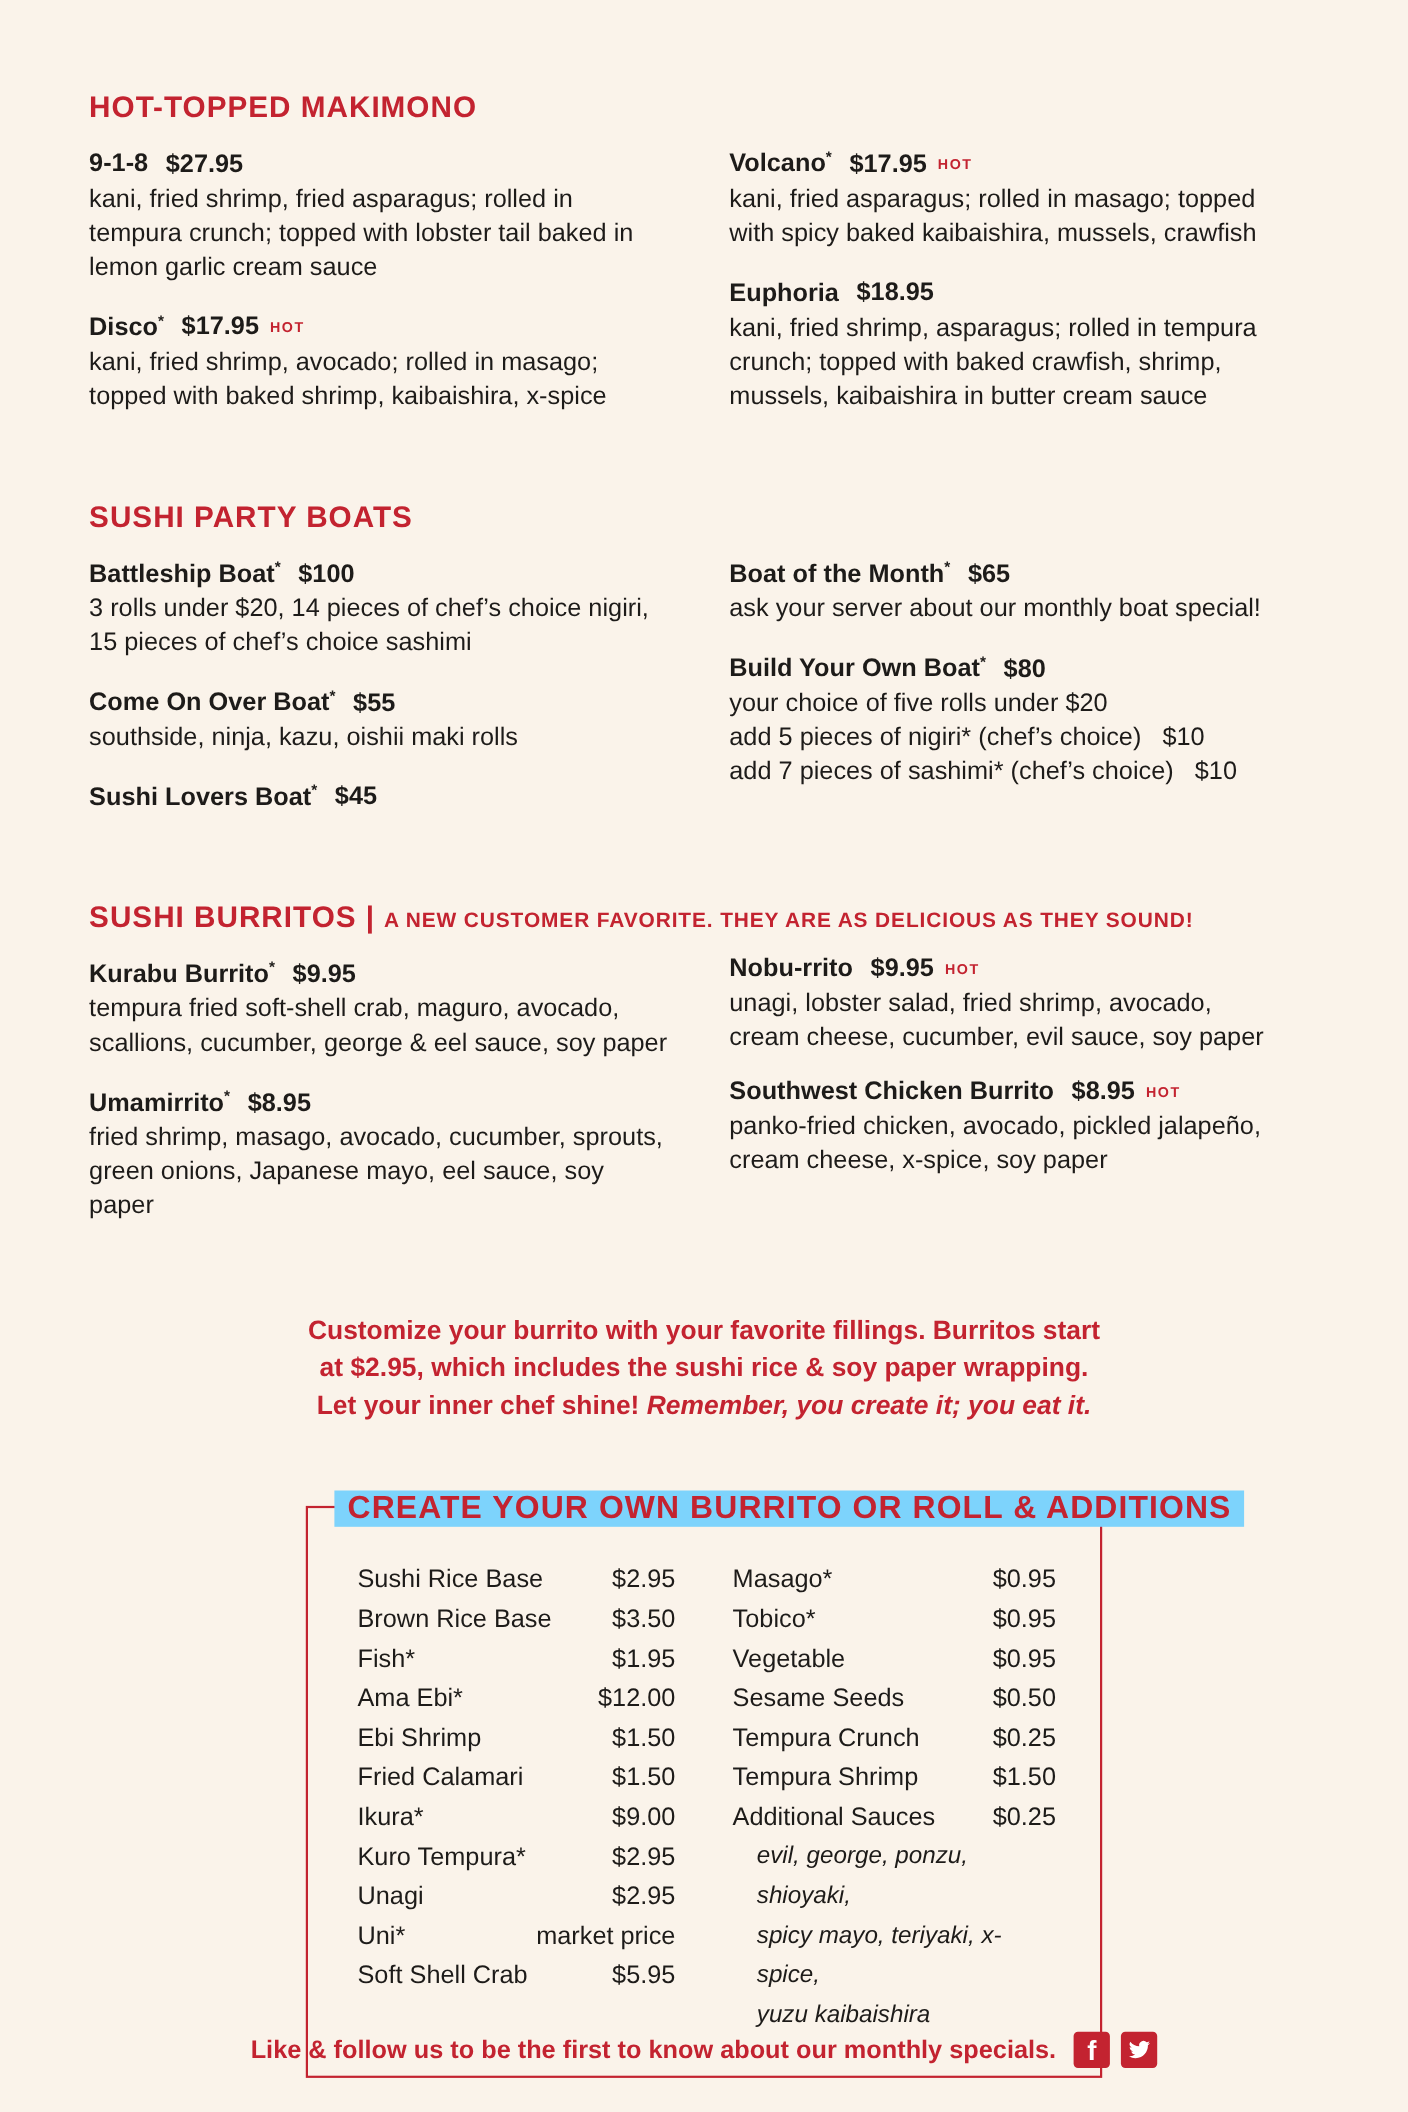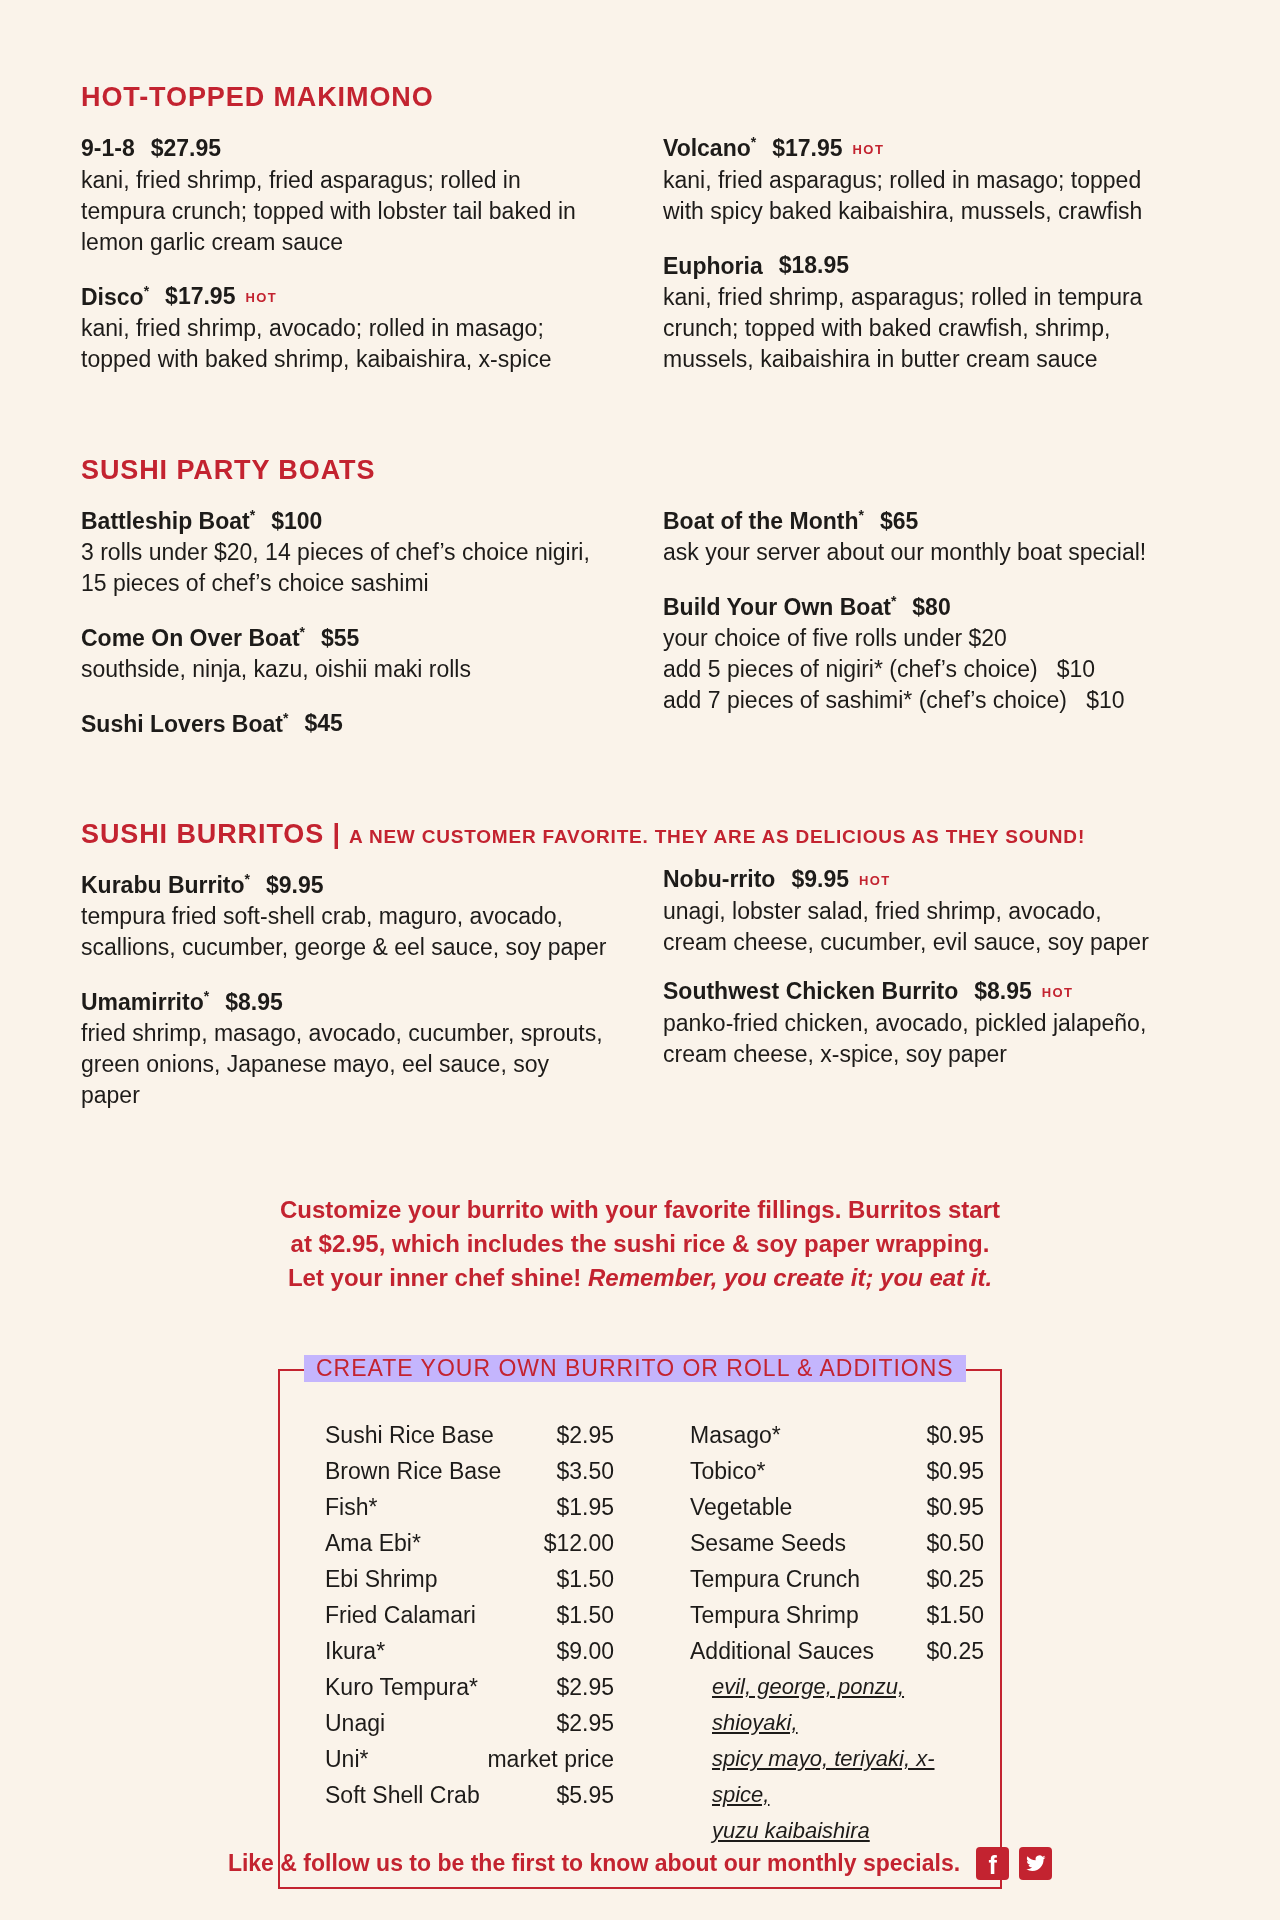--- a/index.html
+++ b/index.html
@@ -40,27 +40,27 @@
   }
   .note .it{ font-style:italic; }
 
   .builder{
     position:relative; width:724px; margin:74px auto 0;
     border:2px solid var(--accent);
     padding:46px 40px 38px 45px;
   }
   .builder-title{
     position:absolute; top:-16px; left:24px;
-    background:#c4b5fd; padding:0 12px;
-    color:var(--accent); font-size:23px; font-weight:normal; letter-spacing:1px;
+    background:#7dd3fc; padding:0 12px;
+    color:var(--accent); font-size:29px; font-weight:bold; letter-spacing:1px;
     white-space:nowrap;
   }
-  .builder-cols{ display:grid; grid-template-columns:289px 294px; column-gap:76px; align-items:start; }
+  .builder-cols{ display:grid; grid-template-columns:289px 294px; column-gap:52px; align-items:start; }
   .brow{ display:flex; justify-content:space-between; font-size:23px; line-height:36px; }
-  .sauce{ font-size:22px; line-height:36px; font-style:italic; padding-left:22px;text-decoration:underline; }
+  .sauce{ font-size:22px; line-height:36px; font-style:italic; padding-left:22px; }
 
   .footer{
     position:absolute; left:0; right:0; bottom:40px;
     display:flex; align-items:center; justify-content:center; gap:10px;
   }
   .footer-text{ color:var(--accent); font-weight:bold; font-size:23px; margin-right:6px; }
   .social{
     width:33px; height:33px; background:var(--accent); border-radius:4px;
     display:flex; align-items:center; justify-content:center;
     color:#fff; cursor:pointer;

